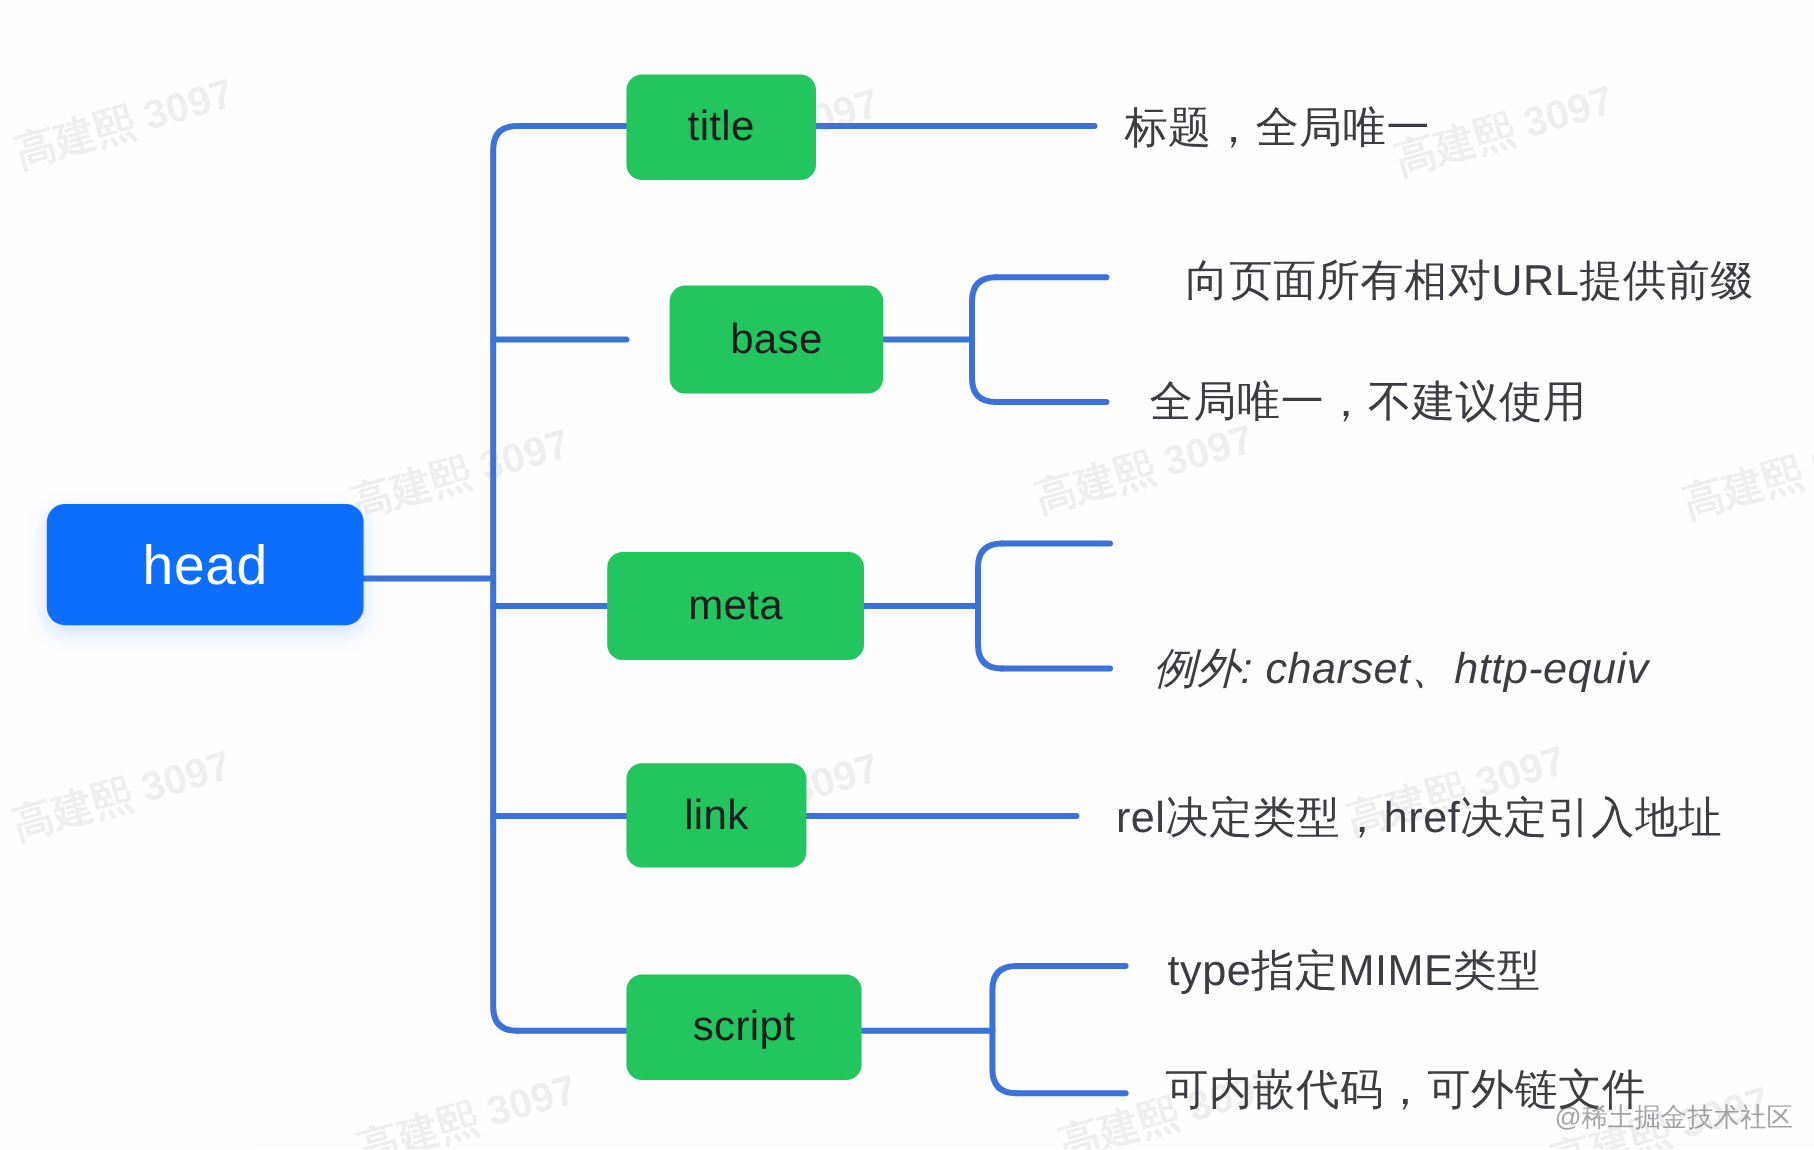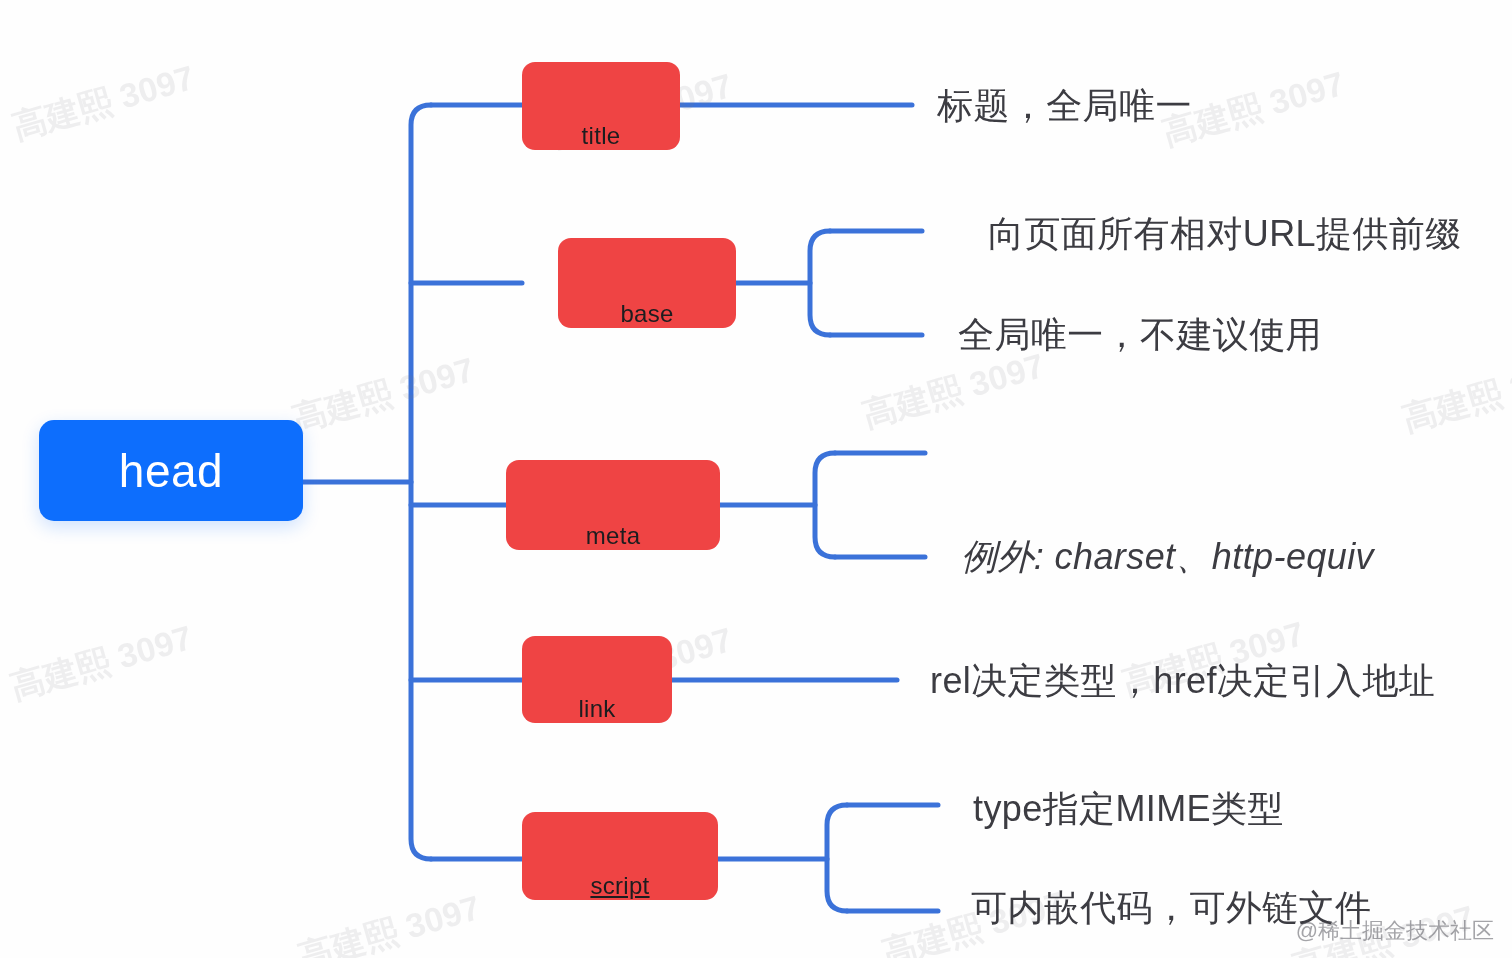--- a/index.html
+++ b/index.html
@@ -46,42 +46,41 @@
     height: 101px;
     background: #0d6efd;
     border-radius: 15px;
     color: #ffffff;
     font-size: 46px;
     letter-spacing: 0.5px;
     box-shadow: 0 6px 18px rgba(13,110,253,0.20);
   }
 
   .branch-node {
-    background: #ef4444;
+    background: #22c55e;
     border-radius: 13px;
     color: #1d1d1f;
-    font-size: 24px;
+    font-size: 35px;
     letter-spacing: 0.3px;
-    align-items: flex-end;
   }
 
   .leaf-text {
     position: absolute;
     color: #3c3c42;
     font-size: 36px;
     letter-spacing: 0.4px;
     white-space: nowrap;
   }
 
   
   #node-title  { left: 522px; top: 62px;  width: 158px; height: 88px; }
   #node-base   { left: 522px; top: 238px; width: 178px; height: 90px; margin-left: 36px; }
   #node-meta   { left: 506px; top: 460px; width: 214px; height: 90px; }
   #node-link   { left: 522px; top: 636px; width: 150px; height: 87px; }
-  #node-script { left: 522px; top: 812px; width: 196px; height: 88px; text-decoration: underline; }
+  #node-script { left: 522px; top: 812px; width: 196px; height: 88px; }
 
   
   #leaf-title-0   { left: 937px;  top: 82px;  }
   #leaf-base-0    { left: 960px;  top: 210px; margin-left: 28px; }
   #leaf-base-1    { left: 958px;  top: 311px; }
   #leaf-meta-0    { left: 963px;  top: 433px; }
   #leaf-meta-1    { left: 961px;  top: 533px; font-style: italic; }
   #leaf-link-0    { left: 930px;  top: 657px; }
   #leaf-script-0  { left: 973px;  top: 785px; }
   #leaf-script-1  { left: 971px;  top: 884px; }

